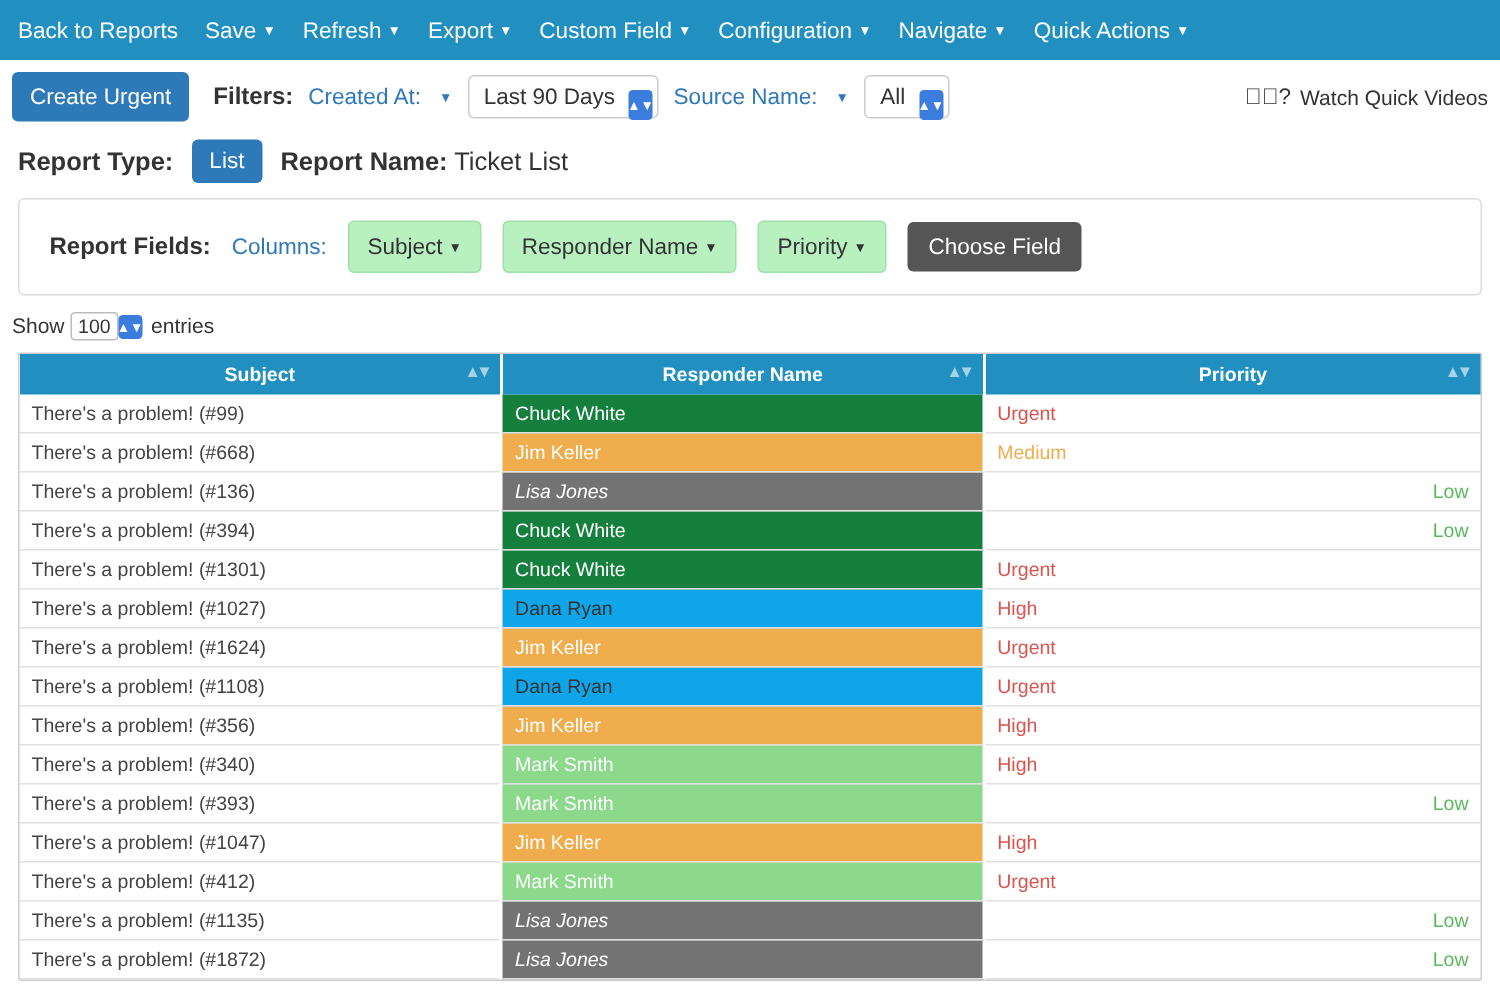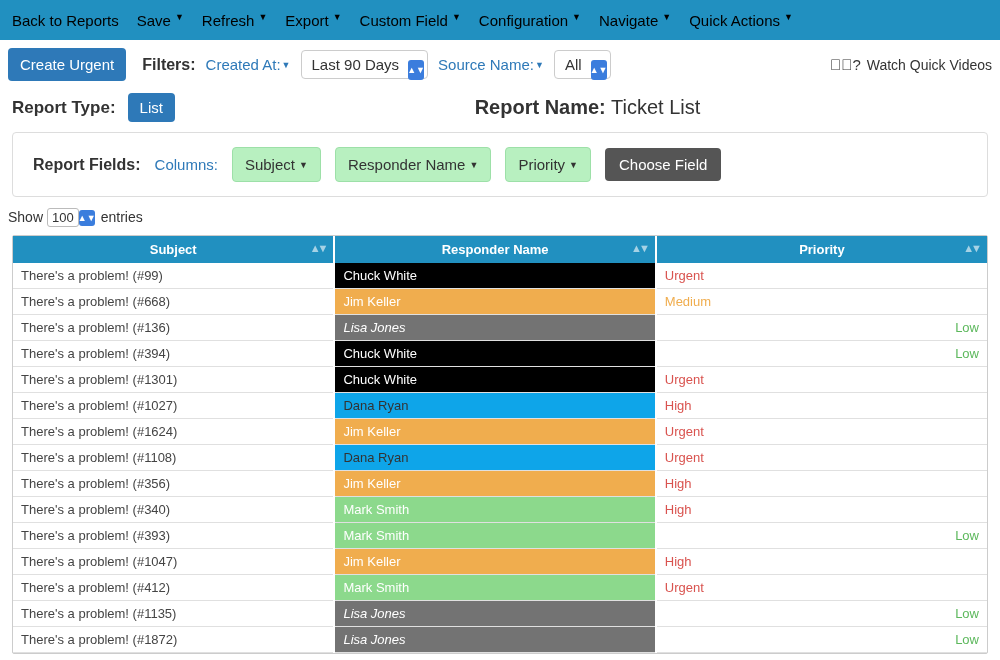--- a/index.html
+++ b/index.html
@@ -1,52 +1,52 @@
 <!DOCTYPE html>
 <html><head>
 <meta charset="utf-8">
 <style>
   * { box-sizing: border-box; margin: 0; padding: 0; }
   body { font-family: "Helvetica Neue", Arial, sans-serif; font-size: 14px; color: #333; background: #fff; width: 1000px; }
   .topbar { background: #2190c0; color: #fff; display: flex; align-items: center; height: 40px; padding: 0 12px; gap: 18px; }
-  .topbar .nav-item { color: #000000; font-size: 15px; display: flex; gap: 4px; cursor: pointer; white-space: nowrap; }
+  .topbar .nav-item { color: #ffffff; font-size: 15px; display: flex; align-items: center; gap: 4px; cursor: pointer; white-space: nowrap; }
   .caret { font-size: 9px; }
   .filterbar { display: flex; align-items: center; padding: 8px 8px; gap: 10px; }
   .btn-primary { background: #2e79b8; color: #fff; border: none; border-radius: 4px; padding: 8px 12px; font-size: 15px; cursor: pointer; }
   .btn-primary.small { padding: 6px 12px; font-size: 15px; }
   .filters-label { font-weight: bold; font-size: 16px; margin-left: 6px; }
-  .link-dd { color: #2e79b8; font-size: 15px; display: inline-flex; align-items: center; gap: 1px; cursor: pointer; }
+  .link-dd { color: #2e79b8; font-size: 15px; display: inline-flex; align-items: center; gap: 12px; cursor: pointer; }
   .select-wrap { position: relative; display: inline-block; }
   .select-input { border: 1px solid #ccc; border-radius: 4px; padding: 5px 28px 5px 10px; font-size: 15px; background: #fff; min-width: 220px; }
   .select-arrow { position: absolute; right: 4px; top: 4px; background: #3b7ddd; color: #fff; font-size: 9px; width: 16px; height: 20px; display:flex; align-items:center; justify-content:center; border-radius:3px; pointer-events:none; }
   .select-arrow span { line-height: 4px; display:block; }
   .right-link { margin-left: auto; display:flex; align-items:center; gap:6px; color:#333; font-size:14px; cursor:pointer; }
   .right-link .qicon { font-size: 15px; }
   .row2 { display:flex; align-items:center; padding: 4px 12px 10px 12px; gap: 12px; }
   .row2 .rtlabel { font-weight:bold; font-size:17px; }
-  .center-title { flex:1; text-align:center; font-size:20px; }
+  .center-title { flex:1; font-size:17px; }
   .center-title b { font-weight:bold; }
   .fields-box { margin: 0 12px 6px 12px; border:1px solid #ddd; border-radius:4px; padding: 14px 20px; display:flex; align-items:center; gap:14px; }
   .fields-box .flabel { font-weight:bold; font-size:16px; }
   .fields-box .cols-link { color:#2e79b8; font-size:15px; }
   .btn-green { background:#b8f0c0; border:1px solid #9de0a8; color:#333; border-radius:4px; padding:8px 12px; font-size:15px; display:inline-flex; align-items:center; gap:4px; cursor:pointer; }
   .btn-dark { background:#555; color:#fff; border:none; border-radius:4px; padding:8px 14px; font-size:15px; cursor:pointer; }
   .table-wrap { margin: 4px 12px; border:1px solid #ccc; border-radius:2px; }
   .show-row { padding:6px 0 6px 0; font-size:14px; display:flex; align-items:center; gap:4px; margin-left:8px; }
   .show-select { border:1px solid #bbb; border-radius:3px; padding:1px 4px; font-size:13px; background:#fff; position:relative; }
   .tbl { width:100%; border-collapse:collapse; }
   .tbl th { background:#2190c0; color:#fff; font-weight:bold; font-size:13px; padding:6px 8px; text-align:center; position:relative; border-right:2px solid #fff; }
   .tbl th:last-child { border-right:none; }
   .sort-icon { position:absolute; right:8px; top:6px; opacity:.6; font-size:11px; letter-spacing:-3px; }
   .tbl td { padding:5px 8px; font-size:13px; border-right:2px solid #fff; border-bottom:1px solid #e0e0e0; }
   .tbl td:last-child { border-right:none; }
   .col-subject { width:33%; color:#444; }
   .col-resp { width:33%; color:#fff; }
   .col-pri { }
-  .resp-chuck { background:#000000;margin-top:24px; }
+  .resp-chuck { background:#15803d;margin-top:24px; }
   .resp-jim { background:#f0ad4e; }
   .resp-lisa { background:#737373;font-style:italic; }
   .resp-dana { background:#0ea5e9; color:#333 !important; }
   .resp-mark { background:#8cd98c; }
   .pri-urgent { color:#d9534f; }
   .pri-medium { color:#f0ad4e; }
   .pri-low { color:#5cb85c;text-align:right; }
   .pri-high { color:#d9534f; }
   .select-small { min-width: 90px; padding-left: 10px; }
 </style>

